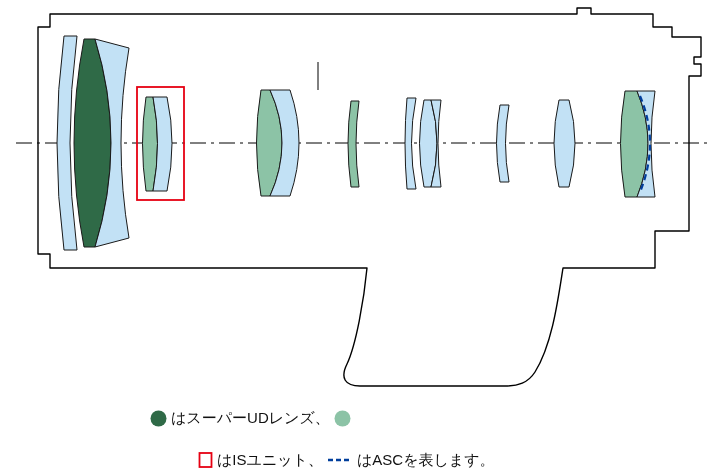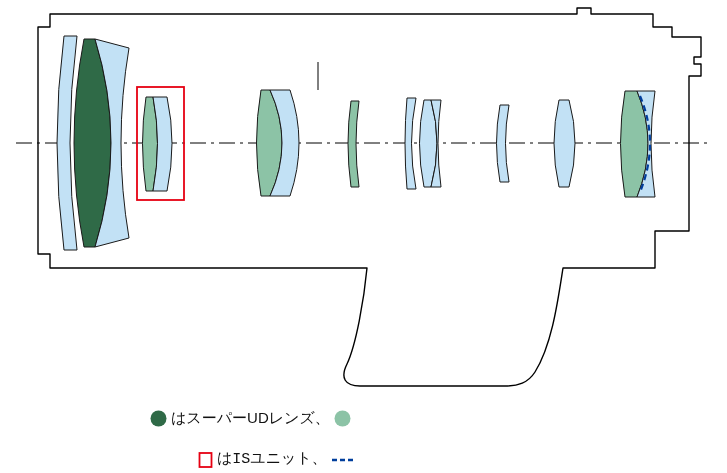--- a/index.html
+++ b/index.html
@@ -6,21 +6,21 @@
   .stage{position:relative;width:727px;height:473px;background:#ffffff;overflow:hidden;
          font-family:"Liberation Sans","DejaVu Sans",sans-serif;}
   .diagram-svg{position:absolute;left:0;top:0;}
   .lens{stroke:#1a1a1a;stroke-width:1;}
   .barrel{fill:none;stroke:#000000;stroke-width:1.4;stroke-linejoin:round;}
   .axis{stroke:#000000;stroke-width:1;fill:none;}
   .legend-row{position:absolute;display:flex;align-items:center;gap:4px;
               font-size:15px;color:#111111;white-space:nowrap;line-height:20px;}
   .legend-row svg{display:block;}
   .lr1{left:150px;top:408px;}
-  .lr2{left:198px;top:450px;font-family:Liberation Mono, monospace;}
+  .lr2{left:198px;top:450px;}
 </style>
 </head>
 <body>
 
 <div class="stage">
 
   <svg class="diagram-svg" width="727" height="473" viewBox="0 0 727 473">
 
     <path class="barrel" d="M 38,27 L 50,27 L 50,14 L 577,14 L 577,8 L 591,8 L 591,14 L 653,14 L 653,27
          L 672,27 L 672,37 L 701,37 L 701,57 L 694,57 L 694,64 L 701,64 L 701,76
@@ -73,15 +73,16 @@
   </div>
 
   <div class="legend-row lr2">
     <svg width="15" height="18">
       <rect x="1.5" y="2" width="12" height="14" fill="#ffffff" stroke-width="1.8" stroke="#e60012"></rect>
     </svg>
     <span>はISユニット、</span>
     <svg width="26" height="18">
       <line x1="1" y1="9" x2="25" y2="9" stroke-width="2.4" stroke-dasharray="5 3" stroke="#003e9c"></line>
     </svg>
+    <span>はASCを表します。</span>
   </div>
 
 </div>
 
 </body></html>

